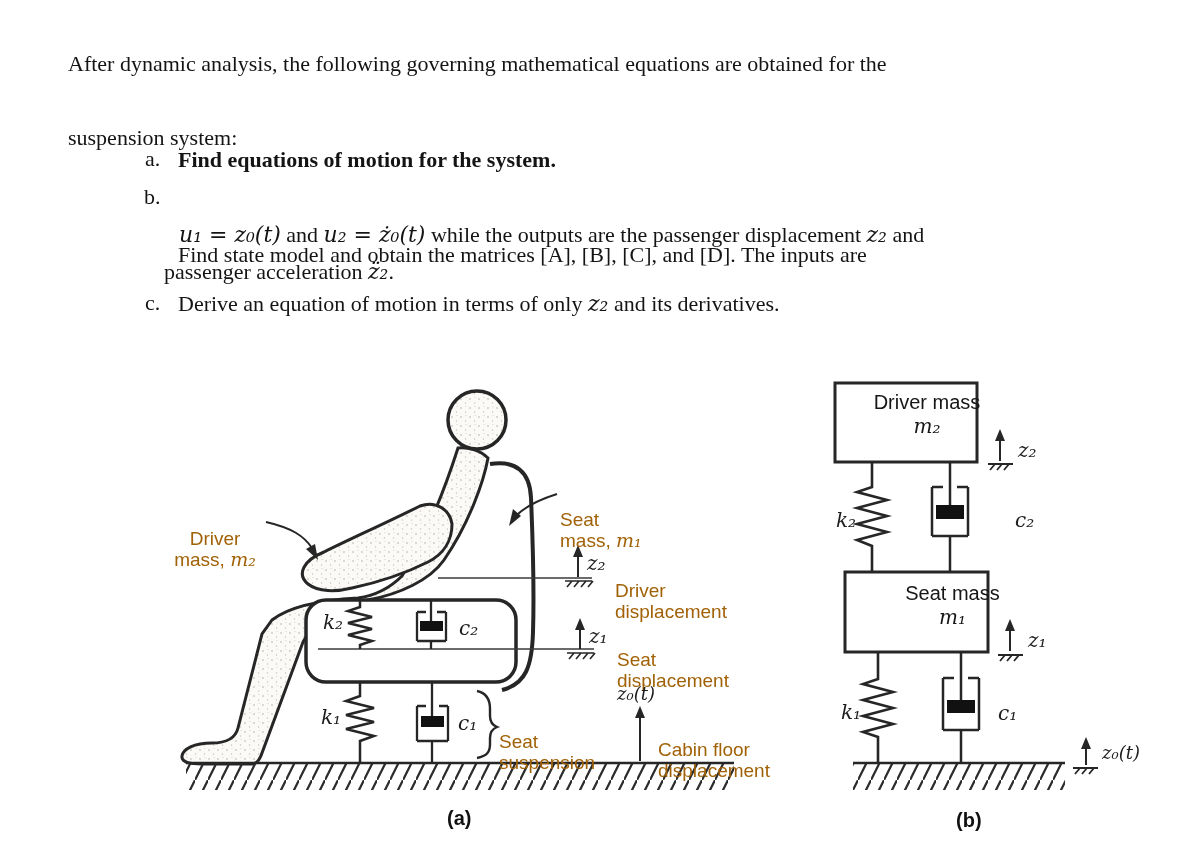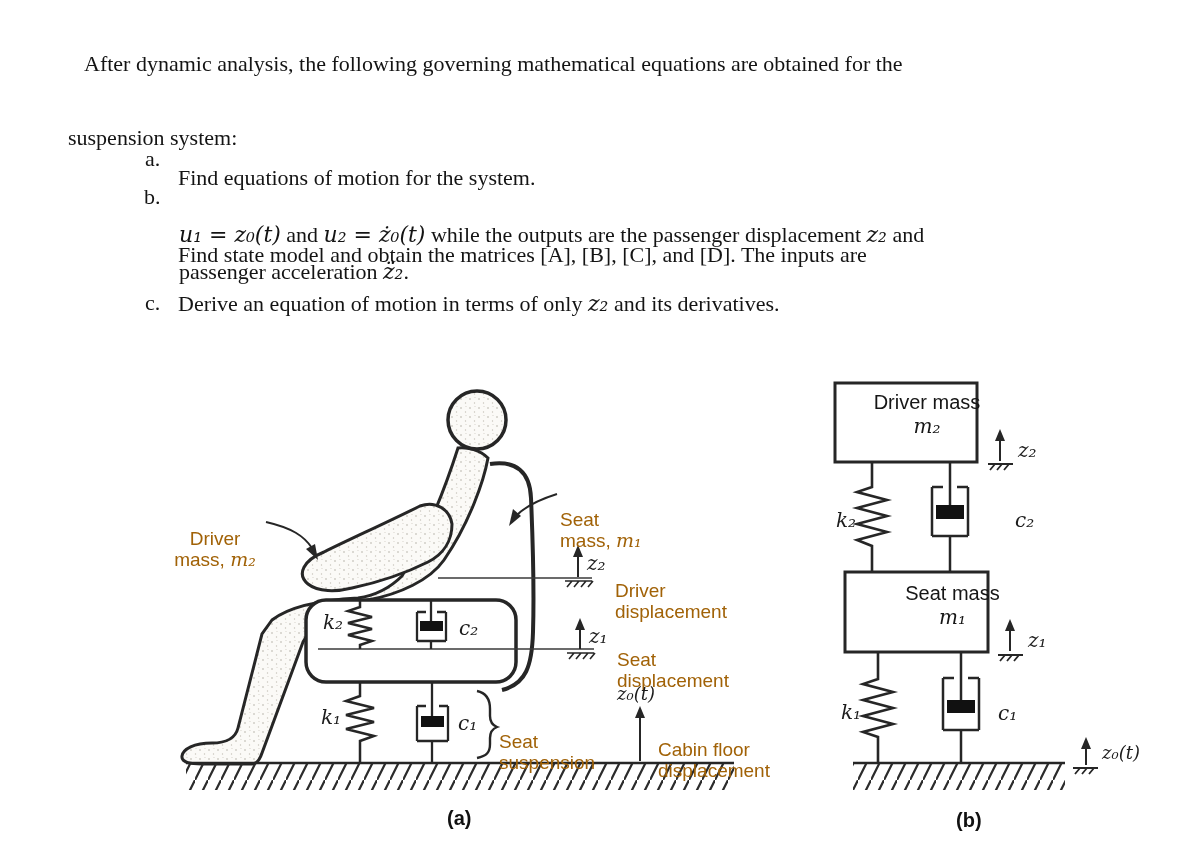--- a/index.html
+++ b/index.html
@@ -17,30 +17,30 @@
   .cap{position:absolute;font-family:"Liberation Sans","DejaVu Sans",sans-serif;
        font-weight:700;font-size:20px;color:#111;}
   .boxlbl{position:absolute;text-align:center;font-family:"Liberation Sans","DejaVu Sans",sans-serif;
           font-size:20px;color:#161616;}
 </style>
 </head>
 <body>
 
 <div class="page">
 
-  <div class="tline" style="left:84px;top:50px;">After dynamic analysis, the following governing mathematical equations are obtained for the</div>
+  <div class="tline" style="left:68px;top:50px;">After dynamic analysis, the following governing mathematical equations are obtained for the</div>
   <div class="tline" style="left:68px;top:88px;margin-top:36px;">suspension system:</div>
 
   <div class="marker" style="left:145px;top:146px;">a.</div>
-  <div class="tline" style="left:178px;top:164px;">Find equations of motion for the system.</div>
+  <div class="tline" style="left:178px;top:146px;font-weight:bold;">Find equations of motion for the system.</div>
 
   <div class="marker" style="left:144px;top:184px;">b.</div>
   <div class="tline" style="left:178px;top:200px;margin-top:41px;">Find state model and obtain the matrices [A], [B], [C], and [D]. The inputs are</div>
   <div class="tline" style="left:179px;top:221px;"><span class="mtx">u₁ = z₀(t)</span><span> and </span><span class="mtx">u₂ = ż₀(t)</span><span> while the outputs are the passenger displacement </span><span class="mtx">z₂</span><span> and</span></div>
-  <div class="tline" style="left:179px;top:258px;"><span>passenger acceleration </span><span class="mtx">z̈₂</span><span>.</span></div>
+  <div class="tline" style="left:164px;top:258px;"><span>passenger acceleration </span><span class="mtx">z̈₂</span><span>.</span></div>
 
   <div class="marker" style="left:145px;top:290px;">c.</div>
   <div class="tline" style="left:178px;top:290px;"><span>Derive an equation of motion in terms of only </span><span class="mtx">z₂</span><span> and its derivatives.</span></div>
 
   <svg class="figsvg" width="1200" height="844" viewBox="0 0 1200 844">
     <defs>
       <pattern id="stipple" width="9" height="9" patternUnits="userSpaceOnUse">
         <rect width="9" height="9" fill="#fbfaf7"></rect>
         <circle cx="2" cy="3" r="0.8" fill="#b4afa6"></circle>
         <circle cx="6.5" cy="7" r="0.7" fill="#c7c2b9"></circle>

